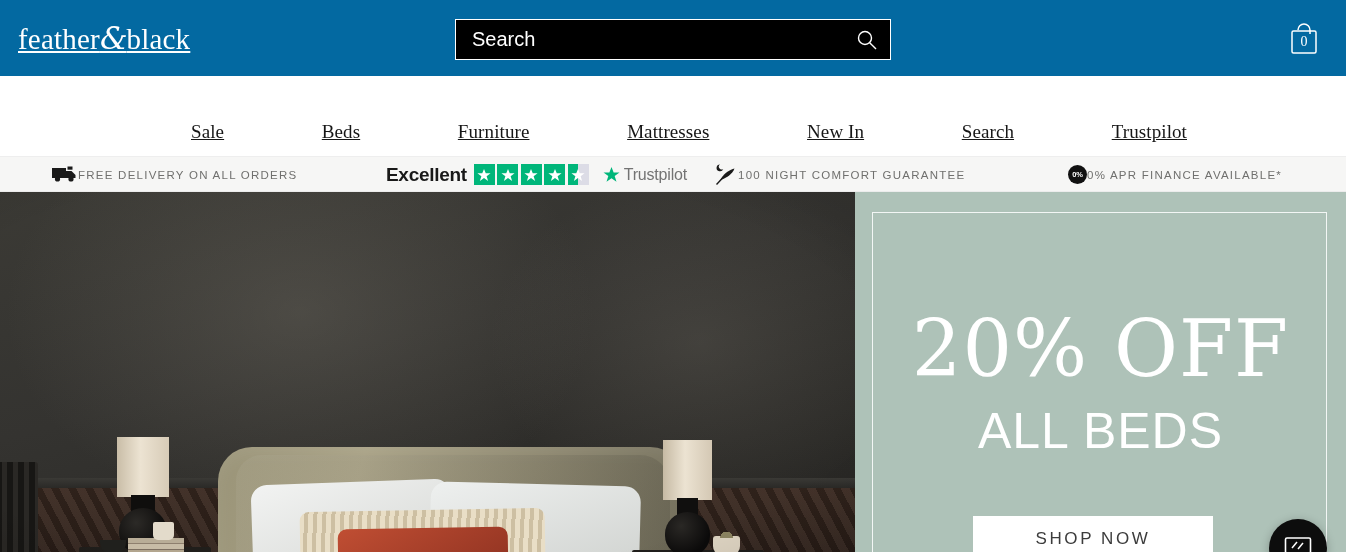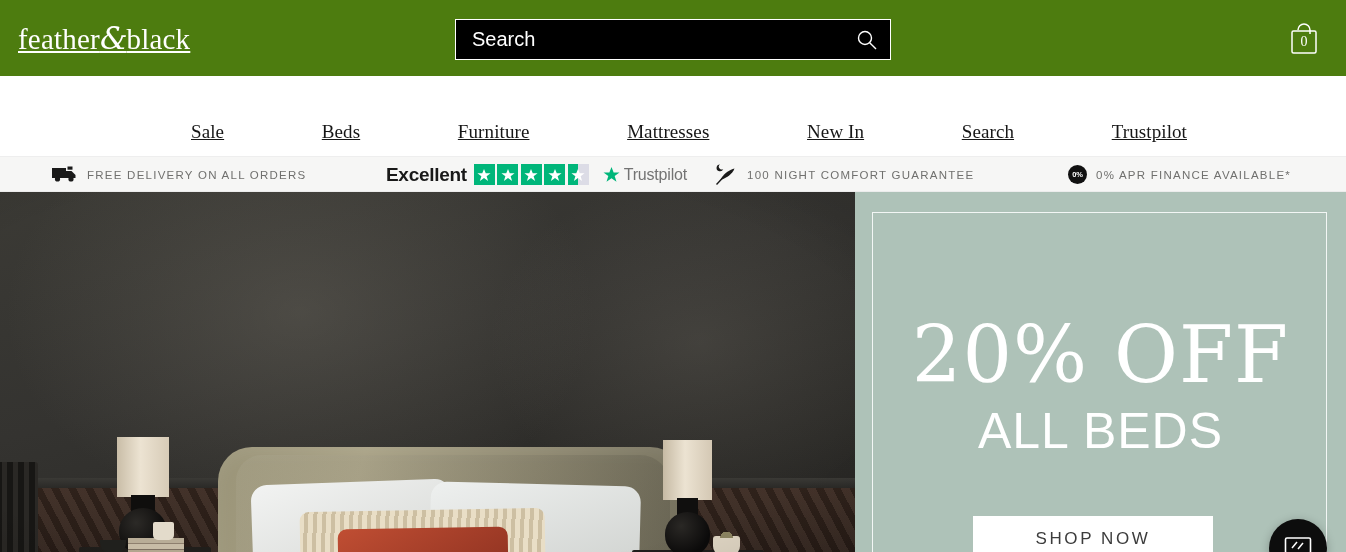--- a/index.html
+++ b/index.html
@@ -17,21 +17,21 @@
     position: relative;
     width: 1346px;
     height: 552px;
     overflow: hidden;
   }
 
   
   .header {
     position: relative;
     height: 76px;
-    background: #4d7c0f;
+    background: #0369a1;
     display: flex;
     align-items: center;
   }
 
   .logo {
     position: absolute;
     left: 18px;
     top: 19px;
     color: #ffffff;
     font-family: "Liberation Serif", serif;
@@ -132,21 +132,20 @@
     height: 35px;
     background: #f6f6f5;
     display: flex;
     align-items: center;
     position: relative;
     border-bottom: 1px solid #ececec;
   }
   .usp-item {
     display: flex;
     align-items: center;
-    gap: 9px;
     position: absolute;
     top: 0;
     height: 35px;
   }
   .usp-text {
     font-family: "Liberation Sans", sans-serif;
     font-size: 11.5px;
     letter-spacing: 1.25px;
     color: #70706e;
     white-space: nowrap;
@@ -491,21 +490,21 @@
     top: 20px;
     right: 19px;
     bottom: -20px;
     border: 1px solid rgba(255,255,255,0.85);
     border-bottom: none;
   }
   .promo-headline {
     position: absolute;
     left: 0;
     right: 0;
-    top: 124px;
+    top: 118px;
     text-align: center;
     color: #ffffff;
     font-family: "DejaVu Serif", serif;
     font-size: 78px;
     line-height: 78px;
     letter-spacing: 1px;
     font-weight: 400;
   }
   .promo-subhead {
     position: absolute;

